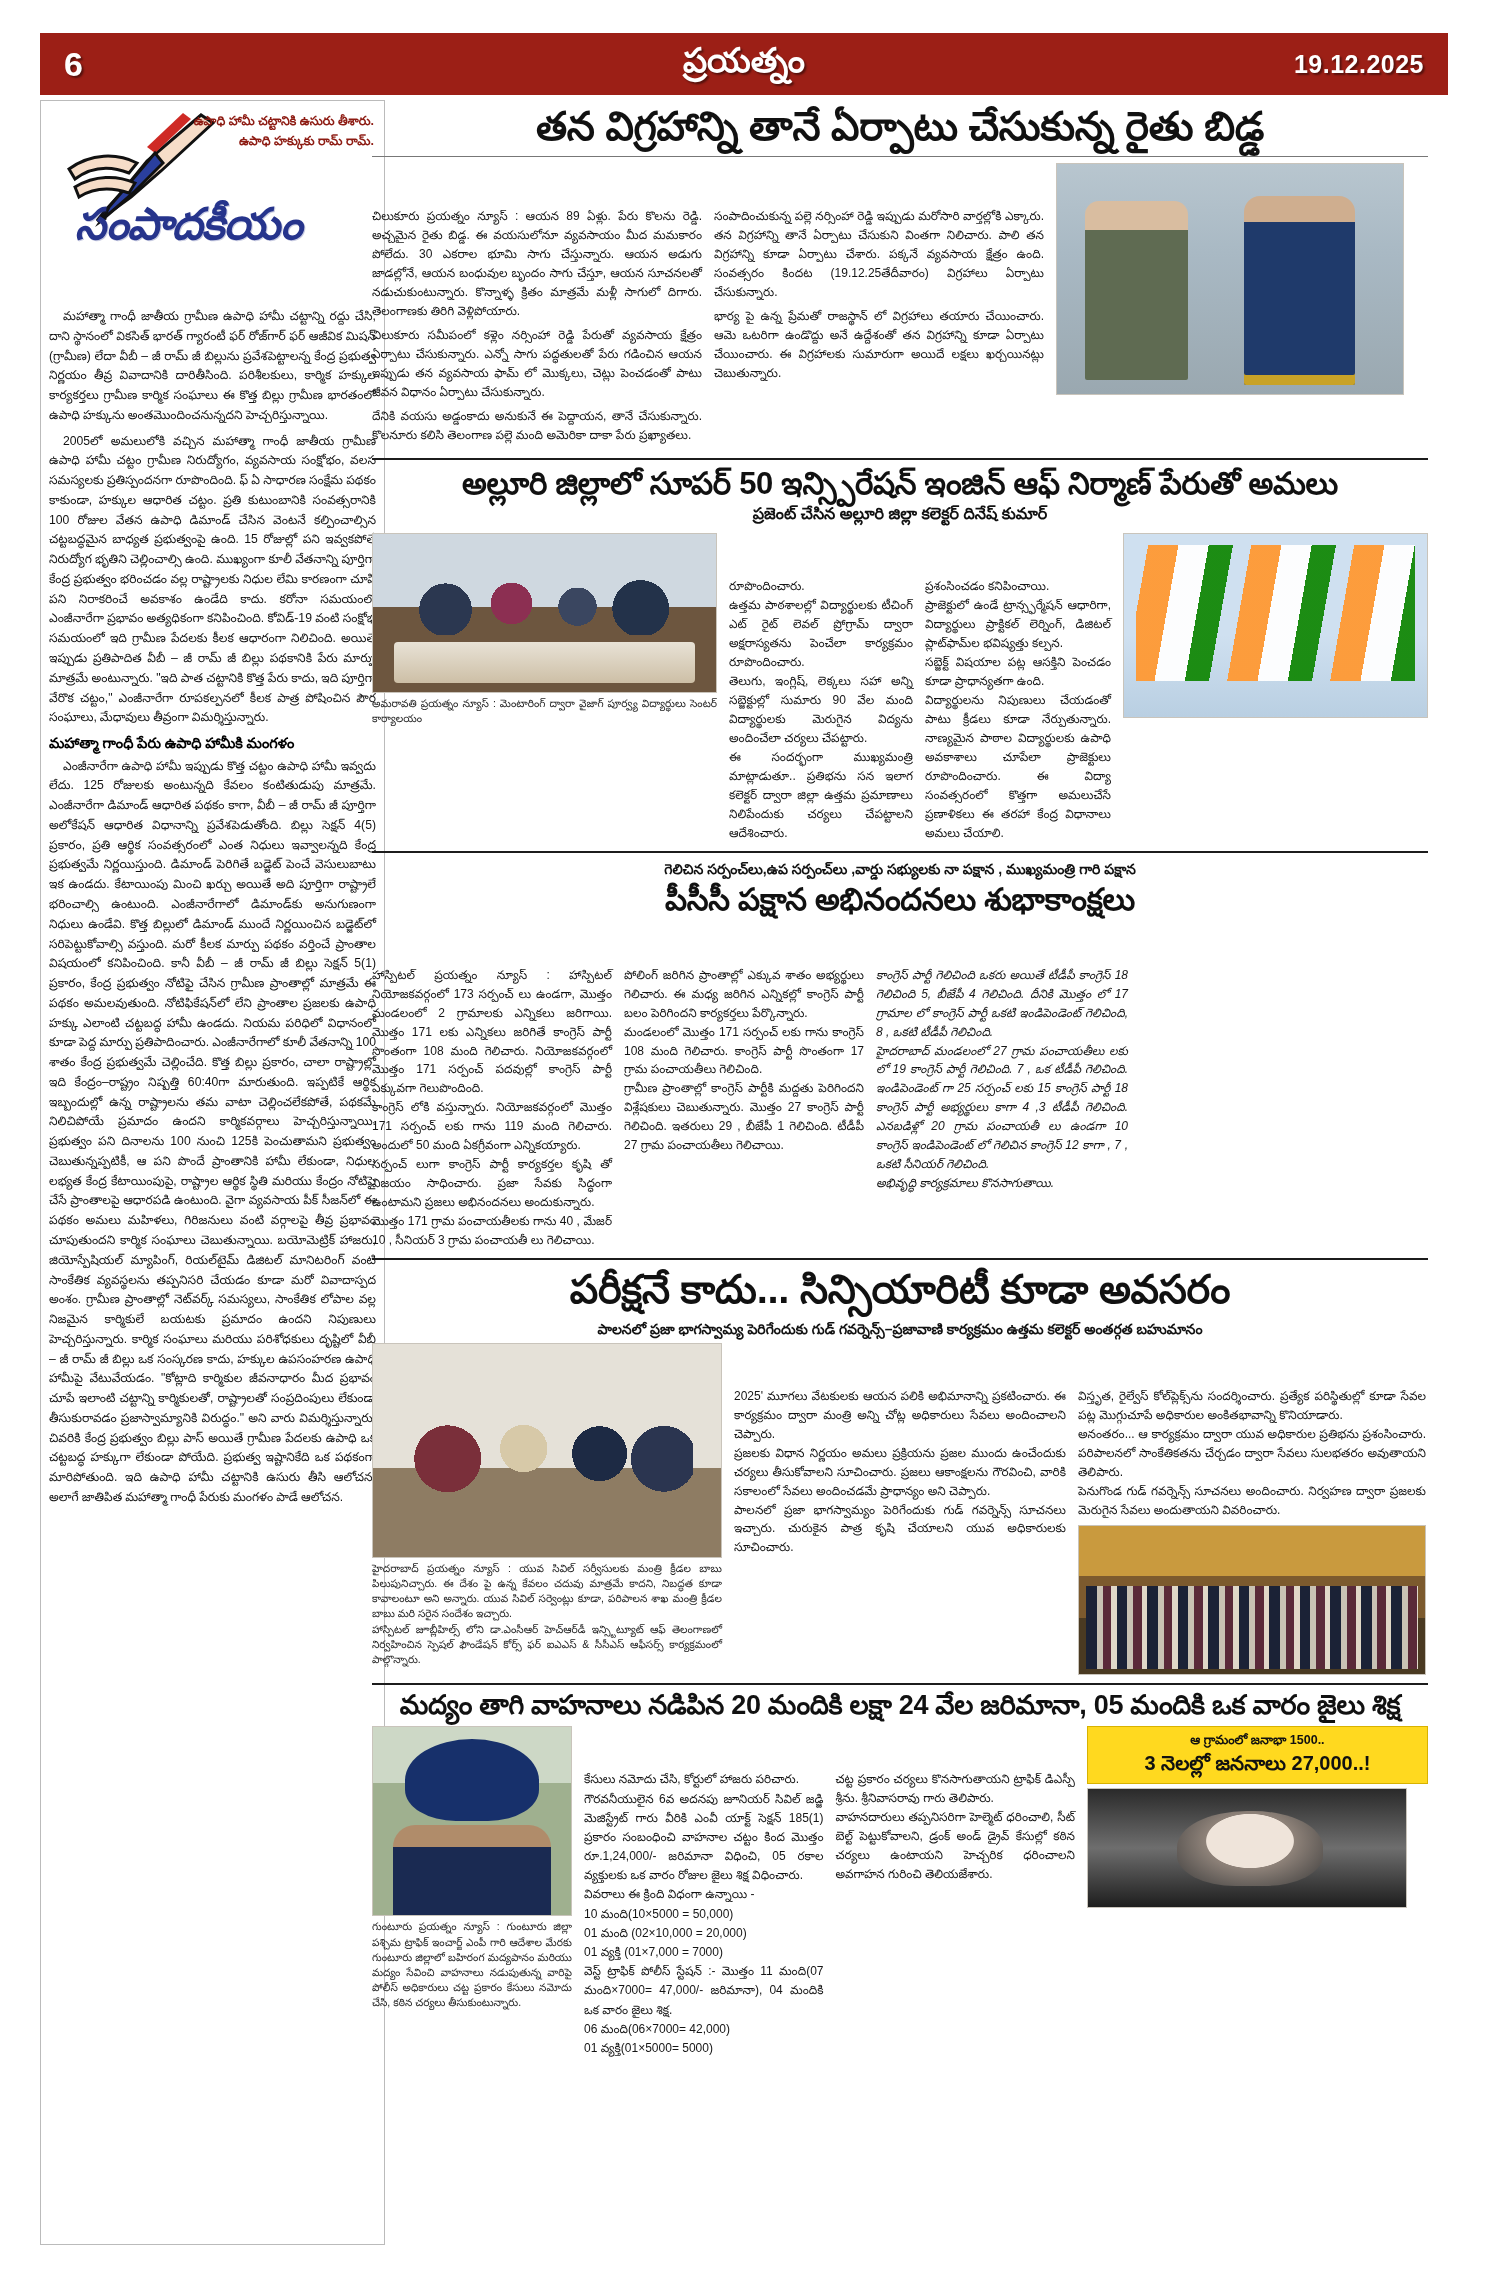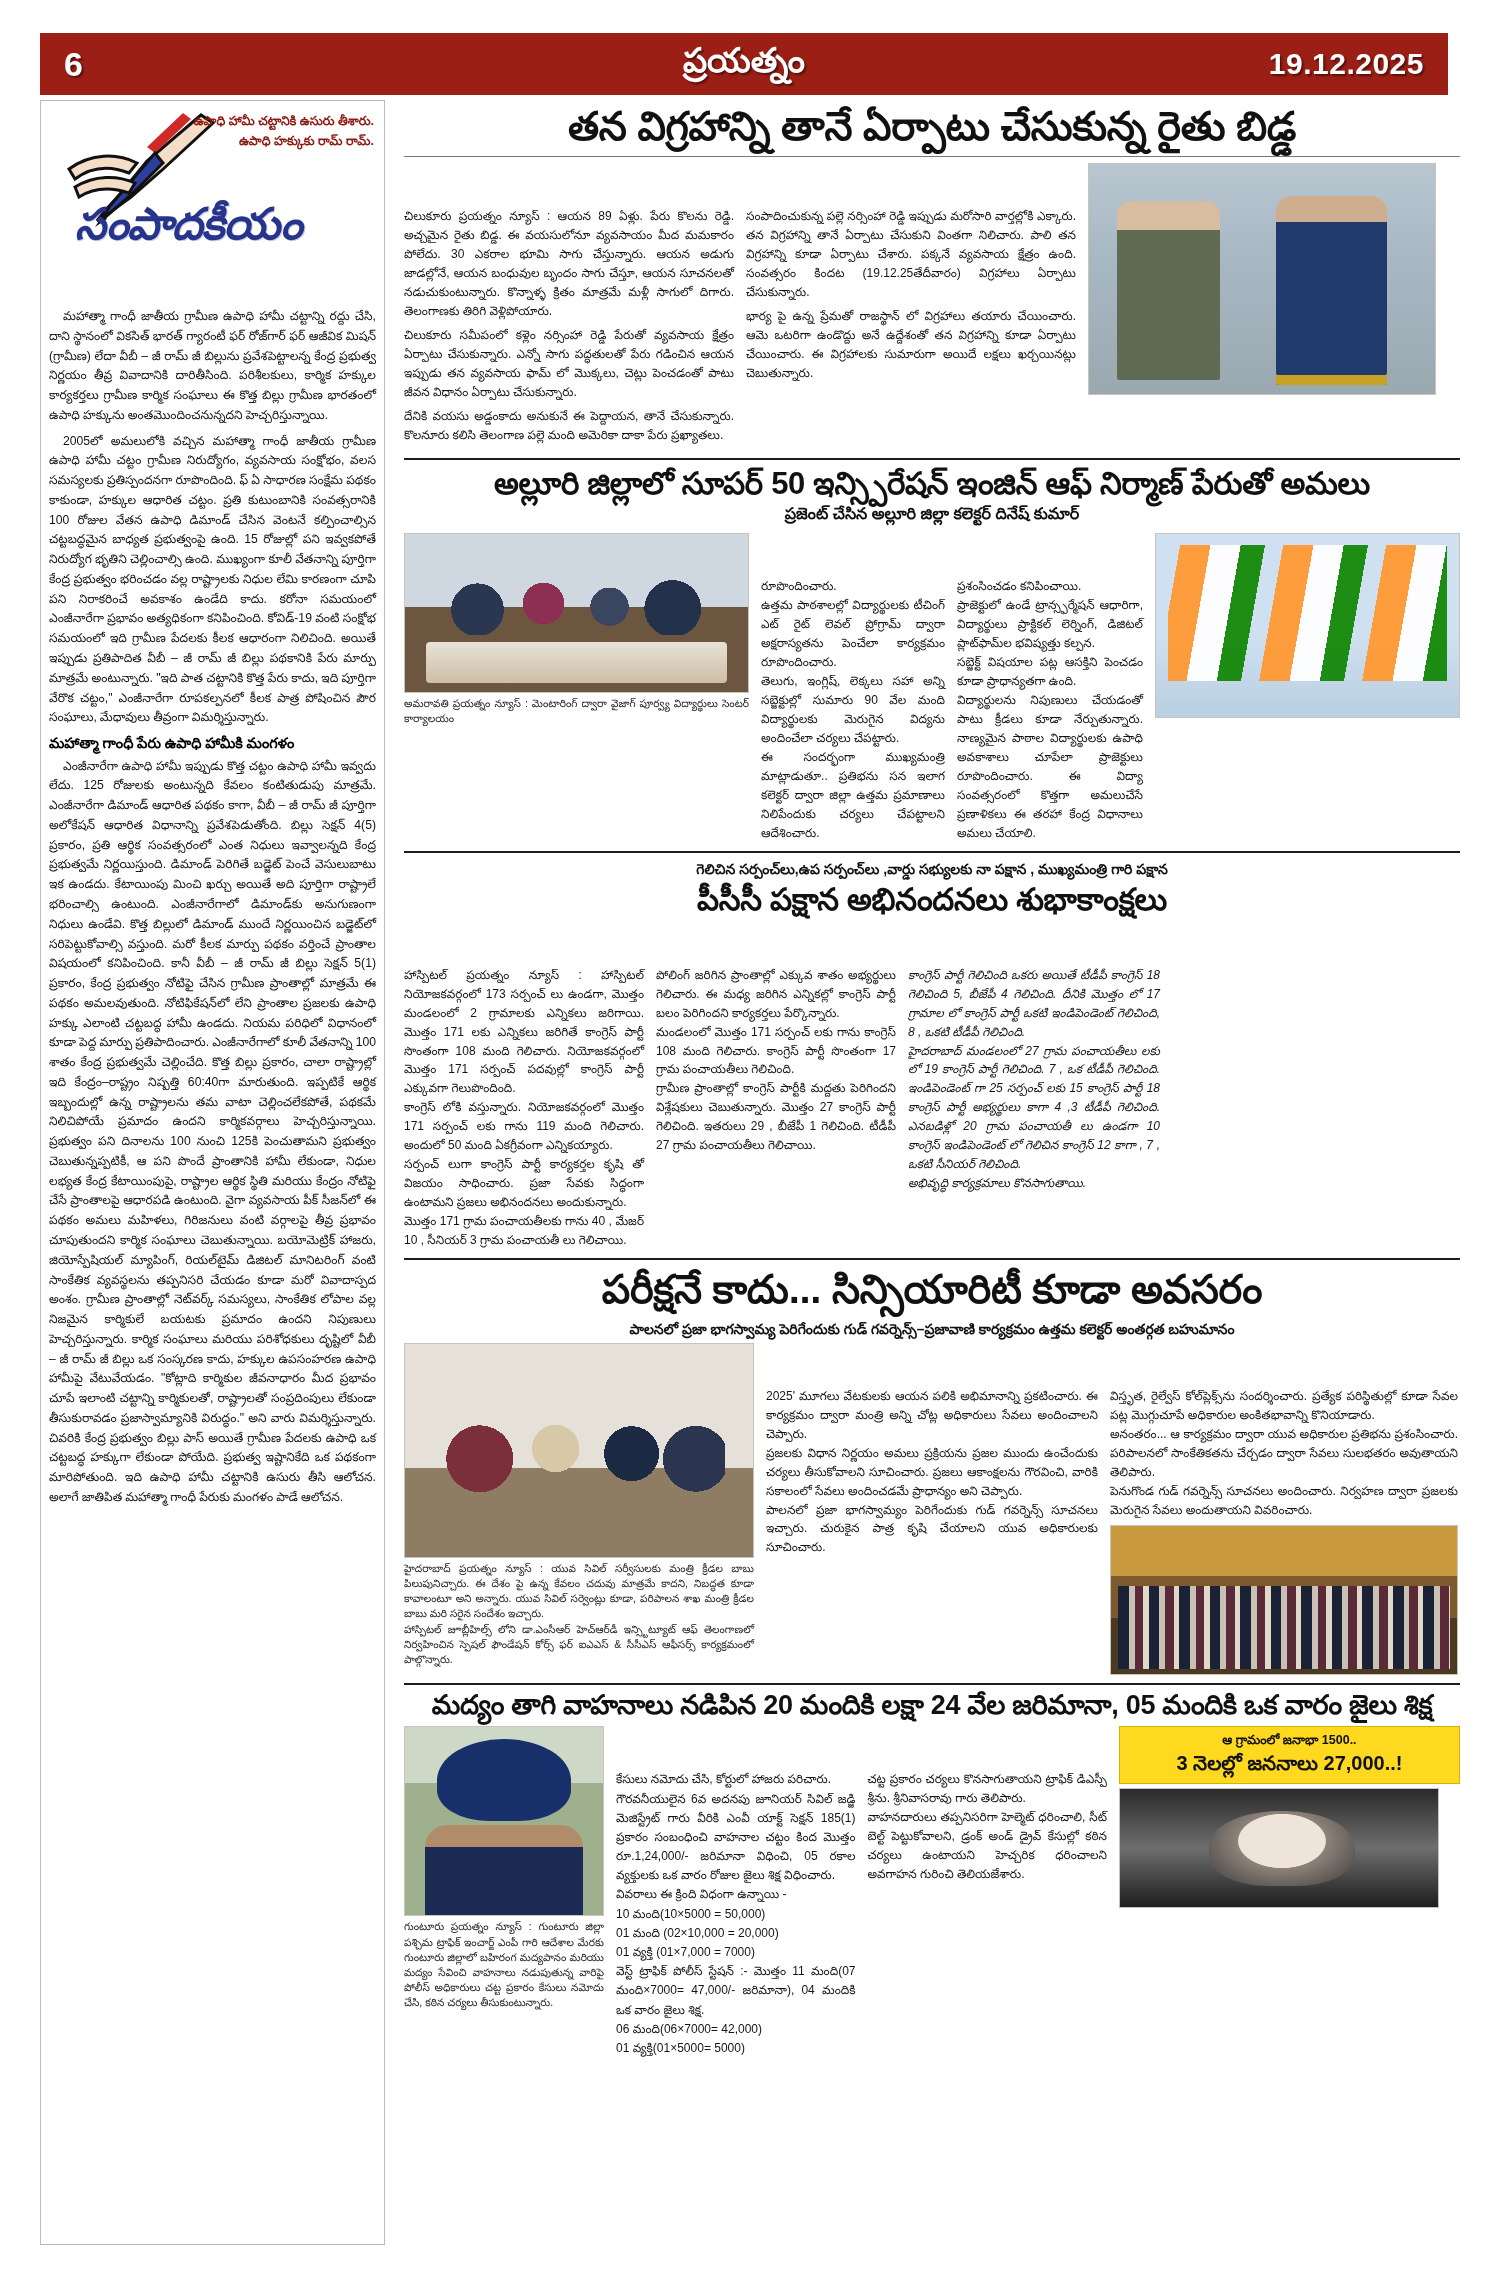--- a/index.html
+++ b/index.html
@@ -26,21 +26,21 @@
     color: #fff; font-size: 34px; font-weight: bold;
     text-shadow: 2px 2px 2px rgba(0,0,0,.45);
     letter-spacing: 1px;
   }
   .masthead .title {
     color: #fff; font-size: 34px; font-weight: bold;
     text-shadow: 2px 2px 2px rgba(0,0,0,.45);
     position: absolute; left: 0; right: 0; text-align: center;
   }
   .masthead .date {
-    color: #fff; font-size: 30px; font-weight: bold;
+    color: #fff; font-size: 25px; font-weight: bold;
     text-shadow: 2px 2px 2px rgba(0,0,0,.45);
     letter-spacing: 0.5px; z-index: 2;
   }
 
   
   .page {
     position: absolute;
     left: 40px; top: 100px; width: 1408px; height: 2150px;
   }
 
@@ -69,21 +69,21 @@
     color: #121212; word-spacing: -0.3px;
   }
   .edit-body p { margin: 0 0 6px 0; text-indent: 14px; }
   .edit-subhead {
     font-size: 14.5px; font-weight: bold; color: #000;
     margin: 6px 0 3px 0; line-height: 1.35;
   }
 
   
   .main-col {
-    position: absolute; left: 364px; top: 0; width: 1056px;
+    position: absolute; left: 332px; top: 0; width: 1056px;
   }
 
   .story { position: relative; }
 
   .kicker {
     text-align: center; font-size: 14px; font-weight: bold;
     color: #111; margin: 7px 0 1px 0; line-height: 1.4;
   }
   .headline {
     text-align: center; font-weight: bold; color: #111;

